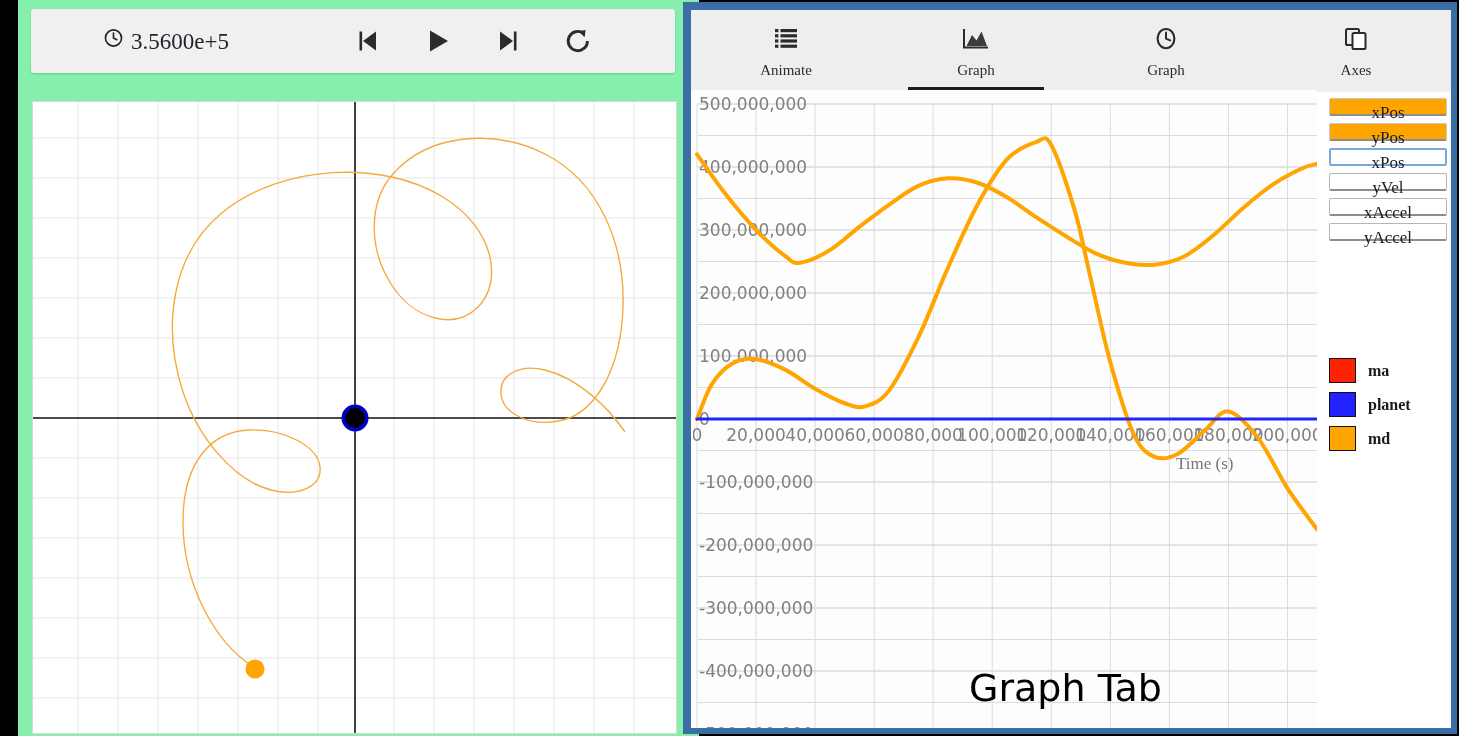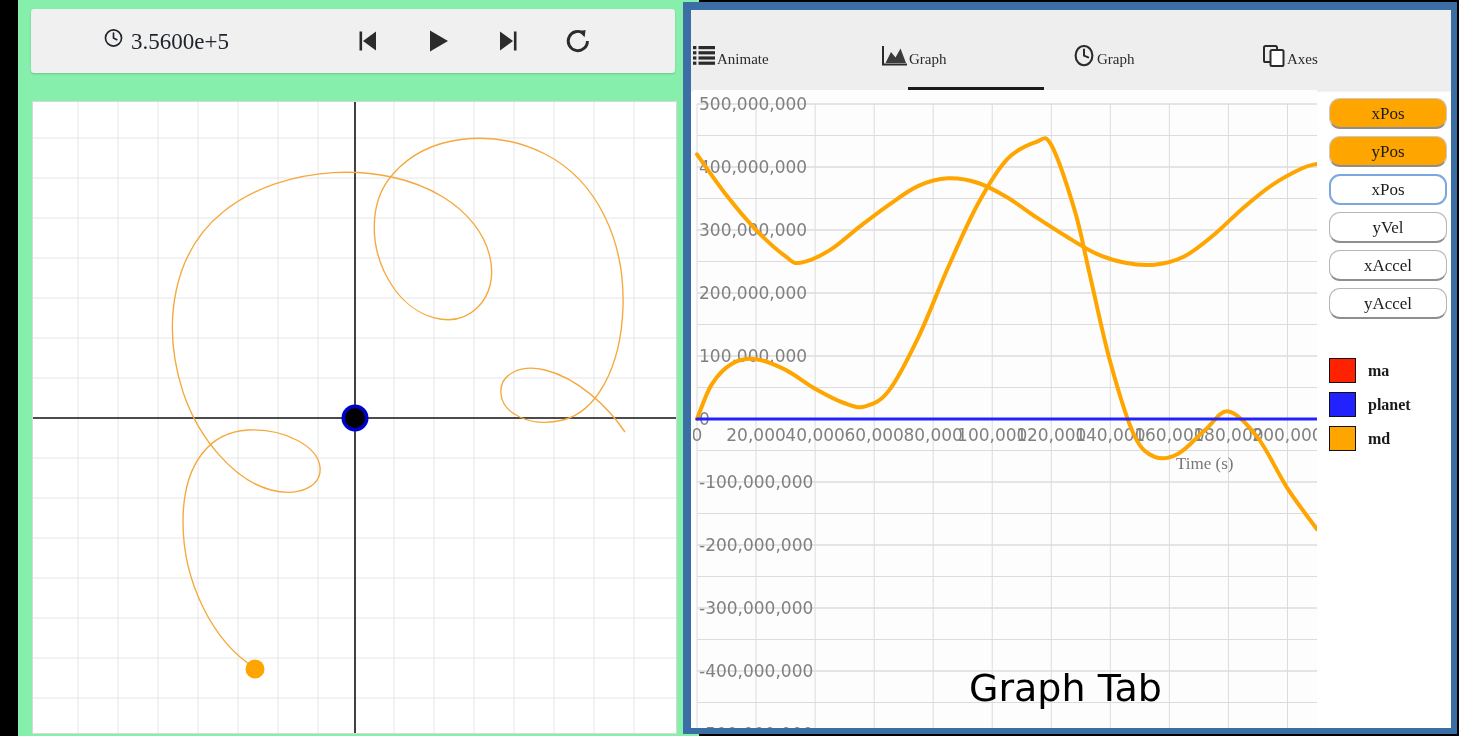--- a/index.html
+++ b/index.html
@@ -77,21 +77,21 @@
     position: relative;
     height: 80px;
     background: #eeeeee;
     display: flex;
     align-items: flex-start;
     box-shadow: 0 1px 2px rgba(0,0,0,0.12);
   }
   .tab {
     flex: 1 1 0;
     height: 80px;
-    display: flex; 
+    display: flex; flex-direction: column;
     align-items: center; justify-content: flex-start;
     padding-top: 12px;
     cursor: pointer;
     position: relative;
     box-sizing: border-box;
   }
   .tab .tab-icon { height: 34px; display: flex; align-items: center; justify-content: center; }
   .tab .tab-label {
     margin-top: 6px;
     font-size: 15px;
@@ -121,29 +121,29 @@
   }
   #plot-area svg { display: block; }
 
   #var-buttons {
     position: absolute;
     left: 638px; top: 8px;
     width: 118px;
   }
   .var-btn {
     display: block;
-    width: 118px; height: 31px;
+    width: 118px; height: 18px;
     margin-bottom: 7px;
     font-size: 17px;
     font-family: "Liberation Serif", serif;
     color: #1c1c1c;
     background: #ffffff;
     border: 1px solid #b6b6b6;
     border-bottom: 2px solid #8e8e8e;
-    border-radius: 11px;
+    border-radius: 2px;
     cursor: pointer;
     box-sizing: border-box;
     text-align: center;
     line-height: 27px;
     padding: 0;
   }
   .var-btn.on {
     background: #ffa500;
     border-color: #c9c9c9;
     border-bottom-color: #8e8e8e;

